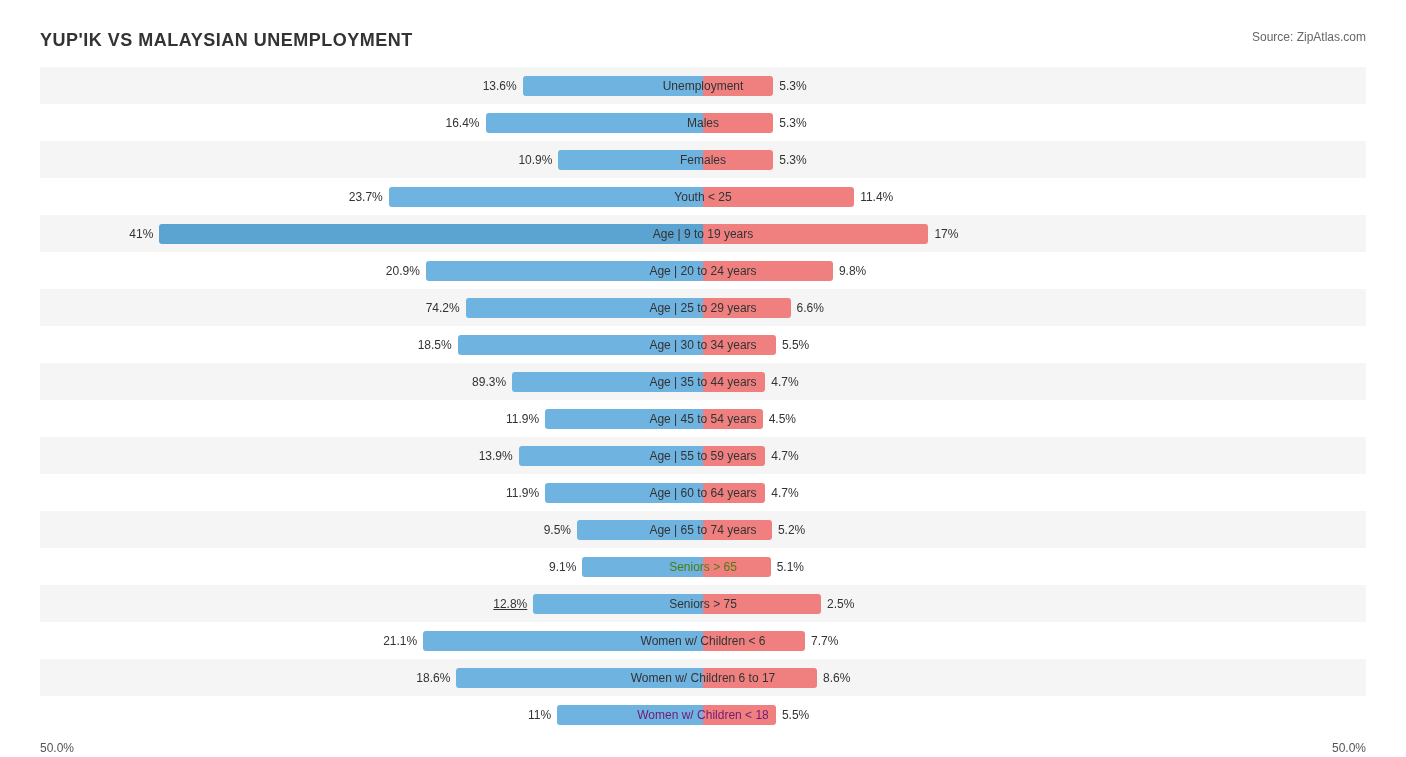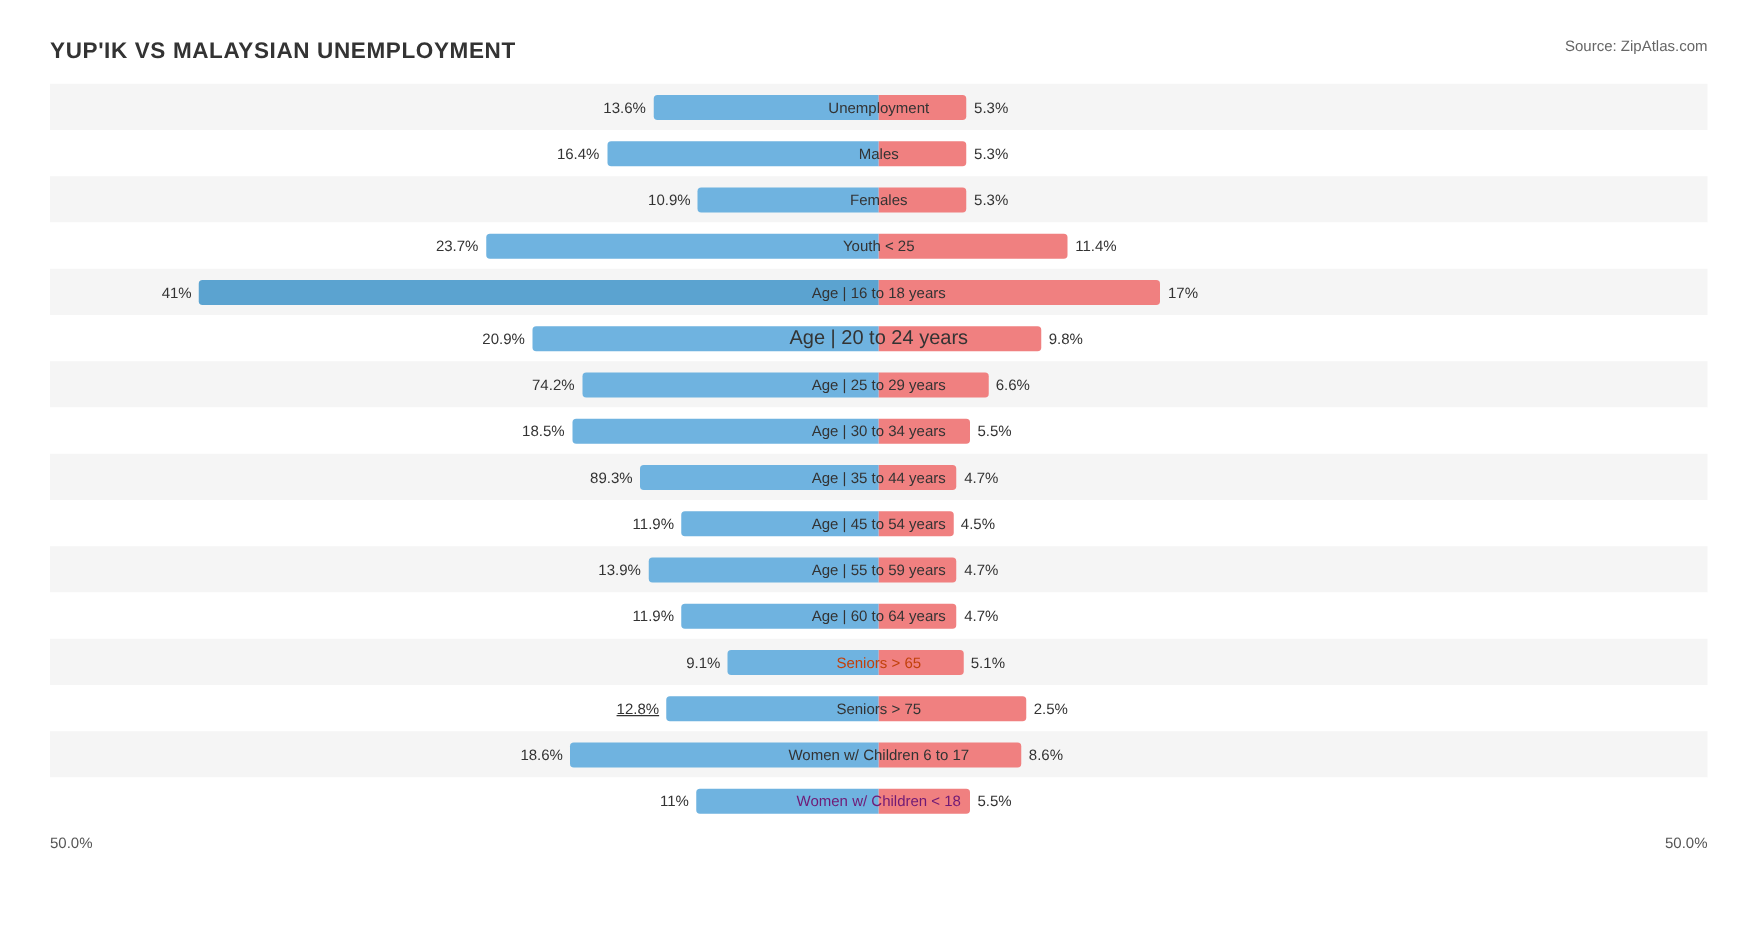--- a/index.html
+++ b/index.html
@@ -139,34 +139,34 @@
         <span style="font-size:12px;color:#333;margin-left:6px;white-space:nowrap;flex-shrink:0;">11.4%</span>
       </div>
     </div>
   </div>
       <div class="chart-row">
     <div class="bars-container" style="position:relative; width:100%; display:flex; align-items:center; height:37px;">
       <div class="half-left" style="width:50%; display:flex; align-items:center; justify-content:flex-end; height:100%;">
         <span style="font-size:12px;color:#333;margin-right:6px;white-space:nowrap;flex-shrink:0;">41%</span>
         <div style="height:20px;width:82%;background:#5ba3d0;border-radius:3px 0 0 3px;flex-shrink:0;"></div>
       </div>
-      <div style="position:absolute;left:50%;transform:translateX(-50%);z-index:5;font-size:12px;color:#333;white-space:nowrap;pointer-events:none;">Age | 16 to 18 years</div>
+      <div style="position:absolute;left:50%;transform:translateX(-50%);z-index:5;font-size:12px;color:#333;white-space:nowrap;pointer-events:none;">Age | 9 to 19 years</div>
       <div class="half-right" style="width:50%; display:flex; align-items:center; justify-content:flex-start; height:100%;">
         <div style="height:20px;width:34%;background:#f08080;border-radius:0 3px 3px 0;flex-shrink:0;"></div>
         <span style="font-size:12px;color:#333;margin-left:6px;white-space:nowrap;flex-shrink:0;">17%</span>
       </div>
     </div>
   </div>
       <div class="chart-row">
     <div class="bars-container" style="position:relative; width:100%; display:flex; align-items:center; height:37px;">
       <div class="half-left" style="width:50%; display:flex; align-items:center; justify-content:flex-end; height:100%;">
         <span style="font-size:12px;color:#333;margin-right:6px;white-space:nowrap;flex-shrink:0;">20.9%</span>
         <div style="height:20px;width:41.8%;background:#6fb3e0;border-radius:3px 0 0 3px;flex-shrink:0;"></div>
       </div>
-      <div style="position:absolute;left:50%;transform:translateX(-50%);z-index:5;font-size:16px;color:#333;white-space:nowrap;pointer-events:none;">Age | 20 to 24 years</div>
+      <div style="position:absolute;left:50%;transform:translateX(-50%);z-index:5;font-size:12px;color:#333;white-space:nowrap;pointer-events:none;">Age | 20 to 24 years</div>
       <div class="half-right" style="width:50%; display:flex; align-items:center; justify-content:flex-start; height:100%;">
         <div style="height:20px;width:19.6%;background:#f08080;border-radius:0 3px 3px 0;flex-shrink:0;"></div>
         <span style="font-size:12px;color:#333;margin-left:6px;white-space:nowrap;flex-shrink:0;">9.8%</span>
       </div>
     </div>
   </div>
       <div class="chart-row">
     <div class="bars-container" style="position:relative; width:100%; display:flex; align-items:center; height:37px;">
       <div class="half-left" style="width:50%; display:flex; align-items:center; justify-content:flex-end; height:100%;">
         <span style="font-size:12px;color:#333;margin-right:6px;white-space:nowrap;flex-shrink:0;">74.2%</span>
@@ -240,40 +240,66 @@
       <div style="position:absolute;left:50%;transform:translateX(-50%);z-index:5;font-size:12px;color:#333;white-space:nowrap;pointer-events:none;">Age | 60 to 64 years</div>
       <div class="half-right" style="width:50%; display:flex; align-items:center; justify-content:flex-start; height:100%;">
         <div style="height:20px;width:9.4%;background:#f08080;border-radius:0 3px 3px 0;flex-shrink:0;"></div>
         <span style="font-size:12px;color:#333;margin-left:6px;white-space:nowrap;flex-shrink:0;">4.7%</span>
       </div>
     </div>
   </div>
       <div class="chart-row">
     <div class="bars-container" style="position:relative; width:100%; display:flex; align-items:center; height:37px;">
       <div class="half-left" style="width:50%; display:flex; align-items:center; justify-content:flex-end; height:100%;">
+        <span style="font-size:12px;color:#333;margin-right:6px;white-space:nowrap;flex-shrink:0;">9.5%</span>
+        <div style="height:20px;width:19%;background:#6fb3e0;border-radius:3px 0 0 3px;flex-shrink:0;"></div>
+      </div>
+      <div style="position:absolute;left:50%;transform:translateX(-50%);z-index:5;font-size:12px;color:#333;white-space:nowrap;pointer-events:none;">Age | 65 to 74 years</div>
+      <div class="half-right" style="width:50%; display:flex; align-items:center; justify-content:flex-start; height:100%;">
+        <div style="height:20px;width:10.4%;background:#f08080;border-radius:0 3px 3px 0;flex-shrink:0;"></div>
+        <span style="font-size:12px;color:#333;margin-left:6px;white-space:nowrap;flex-shrink:0;">5.2%</span>
+      </div>
+    </div>
+  </div>
+      <div class="chart-row">
+    <div class="bars-container" style="position:relative; width:100%; display:flex; align-items:center; height:37px;">
+      <div class="half-left" style="width:50%; display:flex; align-items:center; justify-content:flex-end; height:100%;">
         <span style="font-size:12px;color:#333;margin-right:6px;white-space:nowrap;flex-shrink:0;">9.1%</span>
         <div style="height:20px;width:18.2%;background:#6fb3e0;border-radius:3px 0 0 3px;flex-shrink:0;"></div>
       </div>
-      <div style="position:absolute;left:50%;transform:translateX(-50%);z-index:5;font-size:12px;color:#c2410c;white-space:nowrap;pointer-events:none;">Seniors &gt; 65</div>
+      <div style="position:absolute;left:50%;transform:translateX(-50%);z-index:5;font-size:12px;color:#4d7c0f;white-space:nowrap;pointer-events:none;">Seniors &gt; 65</div>
       <div class="half-right" style="width:50%; display:flex; align-items:center; justify-content:flex-start; height:100%;">
         <div style="height:20px;width:10.2%;background:#f08080;border-radius:0 3px 3px 0;flex-shrink:0;"></div>
         <span style="font-size:12px;color:#333;margin-left:6px;white-space:nowrap;flex-shrink:0;">5.1%</span>
       </div>
     </div>
   </div>
       <div class="chart-row">
     <div class="bars-container" style="position:relative; width:100%; display:flex; align-items:center; height:37px;">
       <div class="half-left" style="width:50%; display:flex; align-items:center; justify-content:flex-end; height:100%;">
         <span style="font-size:12px;color:#333;margin-right:6px;white-space:nowrap;flex-shrink:0;text-decoration:underline;">12.8%</span>
         <div style="height:20px;width:25.6%;background:#6fb3e0;border-radius:3px 0 0 3px;flex-shrink:0;"></div>
       </div>
       <div style="position:absolute;left:50%;transform:translateX(-50%);z-index:5;font-size:12px;color:#333;white-space:nowrap;pointer-events:none;">Seniors &gt; 75</div>
       <div class="half-right" style="width:50%; display:flex; align-items:center; justify-content:flex-start; height:100%;">
         <div style="height:20px;width:17.8%;background:#f08080;border-radius:0 3px 3px 0;flex-shrink:0;"></div>
         <span style="font-size:12px;color:#333;margin-left:6px;white-space:nowrap;flex-shrink:0;">2.5%</span>
+      </div>
+    </div>
+  </div>
+      <div class="chart-row">
+    <div class="bars-container" style="position:relative; width:100%; display:flex; align-items:center; height:37px;">
+      <div class="half-left" style="width:50%; display:flex; align-items:center; justify-content:flex-end; height:100%;">
+        <span style="font-size:12px;color:#333;margin-right:6px;white-space:nowrap;flex-shrink:0;">21.1%</span>
+        <div style="height:20px;width:42.2%;background:#6fb3e0;border-radius:3px 0 0 3px;flex-shrink:0;"></div>
+      </div>
+      <div style="position:absolute;left:50%;transform:translateX(-50%);z-index:5;font-size:12px;color:#333;white-space:nowrap;pointer-events:none;">Women w/ Children &lt; 6</div>
+      <div class="half-right" style="width:50%; display:flex; align-items:center; justify-content:flex-start; height:100%;">
+        <div style="height:20px;width:15.4%;background:#f08080;border-radius:0 3px 3px 0;flex-shrink:0;"></div>
+        <span style="font-size:12px;color:#333;margin-left:6px;white-space:nowrap;flex-shrink:0;">7.7%</span>
       </div>
     </div>
   </div>
       <div class="chart-row">
     <div class="bars-container" style="position:relative; width:100%; display:flex; align-items:center; height:37px;">
       <div class="half-left" style="width:50%; display:flex; align-items:center; justify-content:flex-end; height:100%;">
         <span style="font-size:12px;color:#333;margin-right:6px;white-space:nowrap;flex-shrink:0;">18.6%</span>
         <div style="height:20px;width:37.2%;background:#6fb3e0;border-radius:3px 0 0 3px;flex-shrink:0;"></div>
       </div>
       <div style="position:absolute;left:50%;transform:translateX(-50%);z-index:5;font-size:12px;color:#333;white-space:nowrap;pointer-events:none;">Women w/ Children 6 to 17</div>

